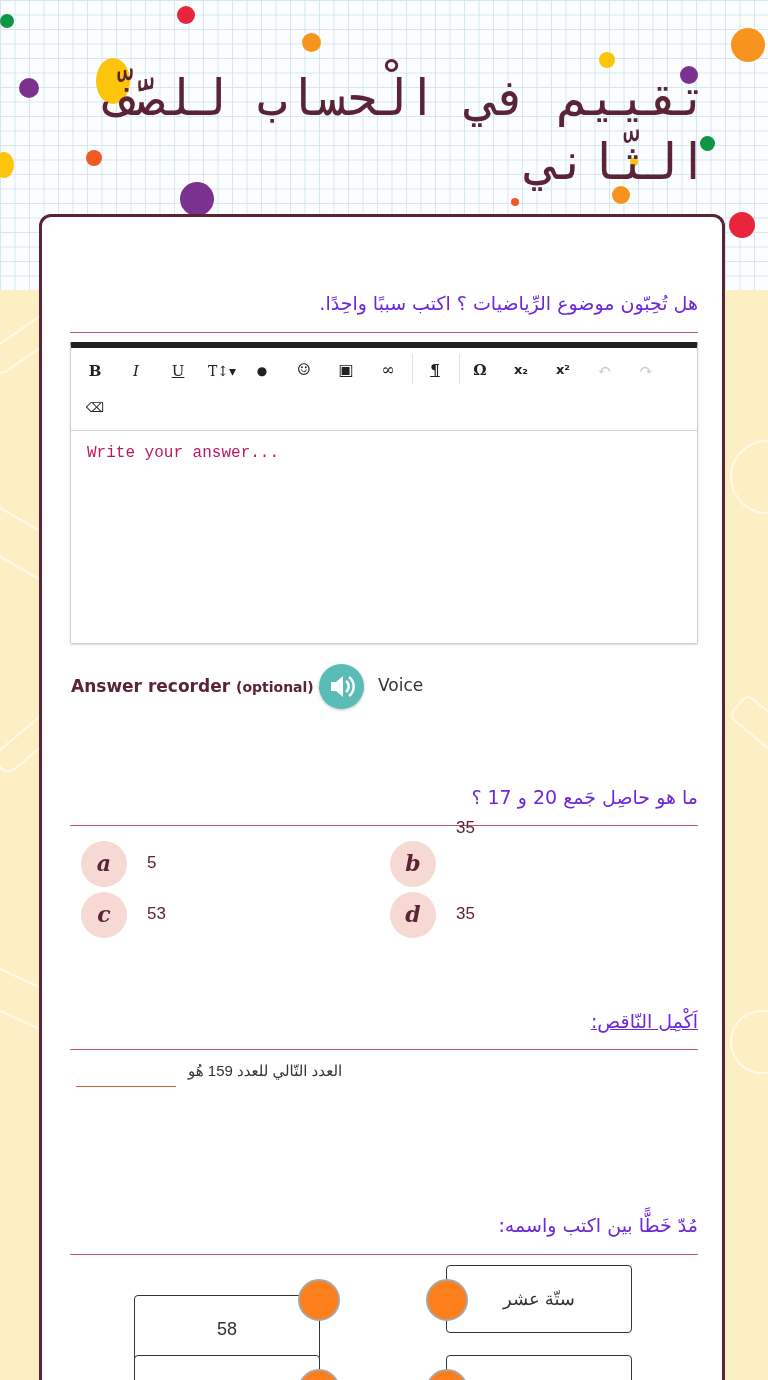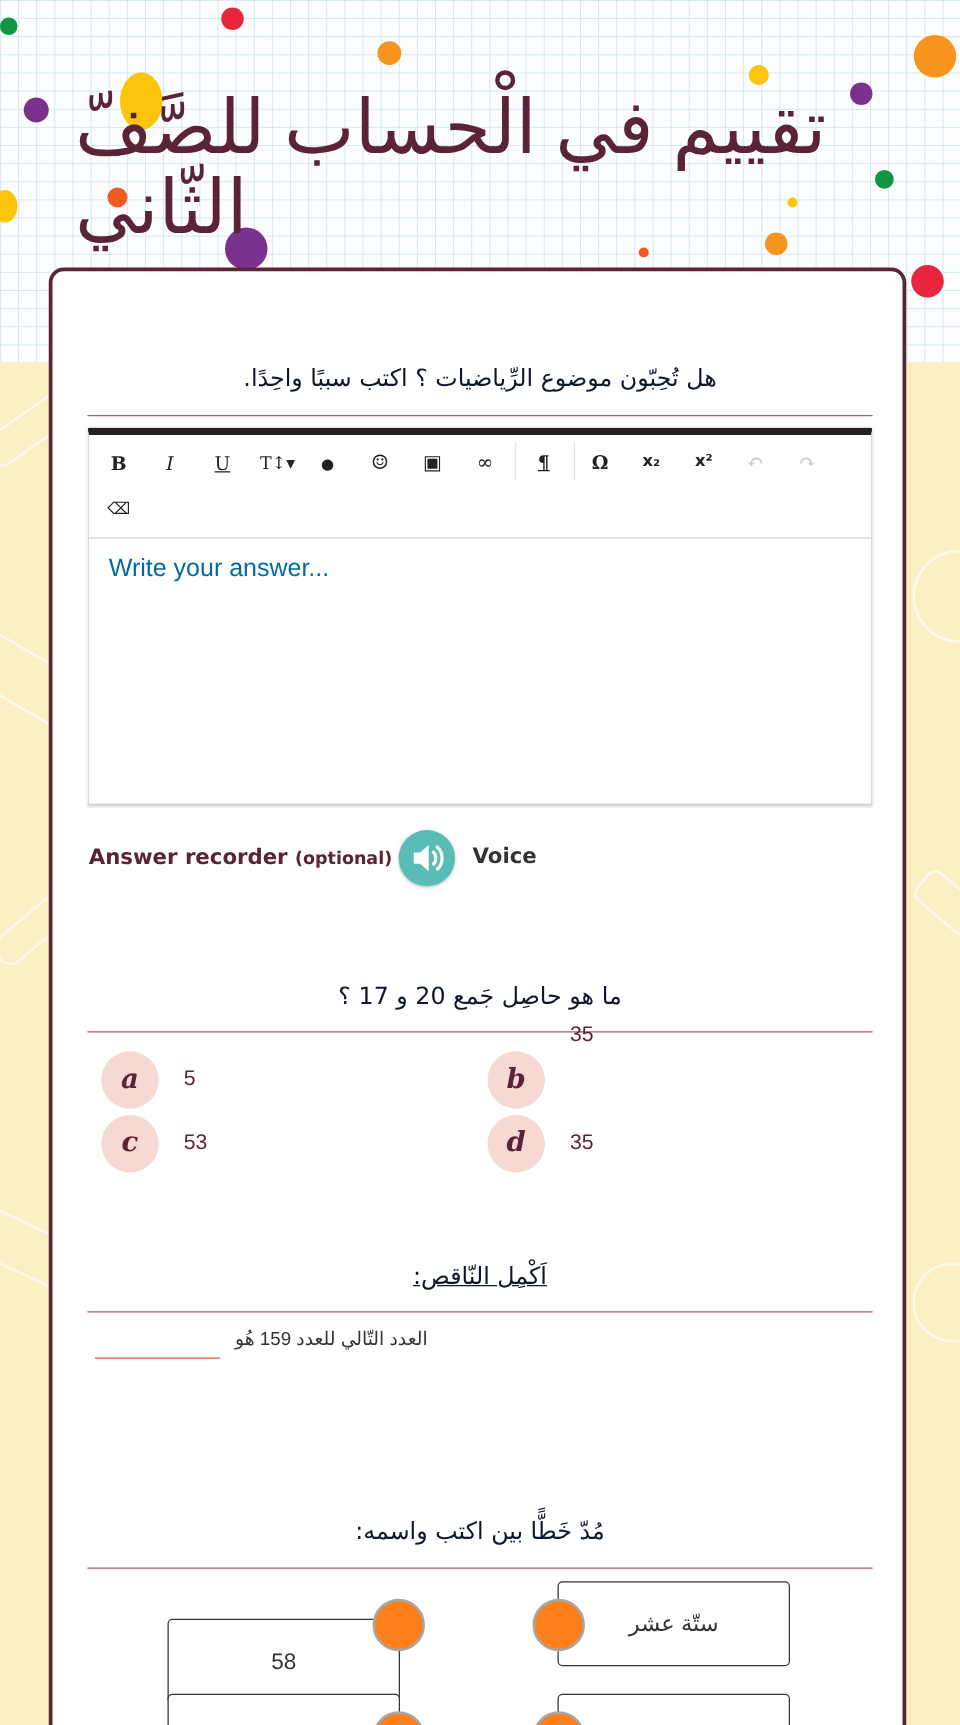--- a/index.html
+++ b/index.html
@@ -5,36 +5,36 @@
   html,body{margin:0;padding:0}
   body{width:768px;height:1380px;overflow:hidden;position:relative;font-family:"DejaVu Sans",sans-serif;background:#fcefc4}
   .header-bg{position:absolute;left:0;top:0;width:768px;height:290px;background-color:#fbfdfe;
     background-image:
       linear-gradient(#d6e7f0 1px,transparent 1px),
       linear-gradient(90deg,#d6e7f0 1px,transparent 1px);
     background-size:14.5px 14.5px;}
   .pattern{position:absolute;left:0;top:290px;width:768px;height:1090px;background:#fcefc4;overflow:hidden}
   .doodle{position:absolute;border:2px solid #fffaf0;opacity:.85}
   .splat{position:absolute;border-radius:50%}
-  .title{position:absolute;left:60px;top:70px;width:648px;text-align:left;direction:rtl;
-    font-family:Liberation Serif, serif;font-size:60px;line-height:64px;color:#5a2436}
+  .title{position:absolute;left:60px;top:70px;width:648px;text-align:right;direction:rtl;
+    font-family:Liberation Mono, monospace;font-size:50px;line-height:64px;color:#5a2436}
   .card{position:absolute;left:39px;top:214px;width:686px;height:1200px;background:#fff;border:3px solid #5a2436;border-radius:12px;box-sizing:border-box}
-  .q-title{position:absolute;left:70px;width:628px;text-align:center;direction:rtl;unicode-bidi:plaintext;font-size:19px;color:#0f172a;}
+  .q-title{position:absolute;left:70px;width:628px;text-align:right;direction:rtl;unicode-bidi:plaintext;font-size:19px;color:#6d28d9;}
   .q-title span{display:inline-block}
   .q-rule{position:absolute;left:70px;width:628px;height:1px;background:#b85580}
   .editor{position:absolute;left:70px;top:342px;width:628px;height:302px;border:1px solid #cfcfcf;border-top:6px solid #222;box-sizing:border-box;border-radius:2px;box-shadow:0 1px 2px rgba(0,0,0,.15)}
   .toolbar{height:82px;border-bottom:1px solid #d4d4d4;position:relative}
   .tb{position:absolute;font-size:15px;color:#222;text-align:center;width:30px;line-height:20px;font-family:"DejaVu Serif",serif}
   .tb.dis{color:#c9c9c9}
   .tsep{position:absolute;top:6px;width:1px;height:30px;background:#e2e2e2}
-  .placeholder{position:absolute;left:16px;top:96px;font-size:20px;color:#0369a1;font-family:Liberation Sans, sans-serif}
+  .placeholder{position:absolute;left:16px;top:96px;font-size:16px;color:#be185d;font-family:Liberation Mono, monospace}
   .recorder{position:absolute;left:71px;top:676px;font-size:17px;font-weight:bold;color:#5a2436;font-family:"DejaVu Sans",sans-serif}
   .recorder small{font-size:14px}
   .voice-btn{position:absolute;left:319px;top:664px;width:45px;height:45px;border-radius:50%;background:#59bdb6;box-shadow:0 1px 3px rgba(0,0,0,.25)}
-  .voice-lbl{position:absolute;left:378px;top:675px;font-size:17px;font-weight:bold;color:#333}
+  .voice-lbl{position:absolute;left:378px;top:675px;font-size:17px;font-weight:normal;color:#333}
   .opt-bubble{position:absolute;width:46px;height:46px;border-radius:50%;background:#f6d9d2;color:#5a2436;font-size:22px;font-weight:bold;text-align:center;line-height:44px;font-family:"DejaVu Serif",serif;font-style:italic}
   .opt-text{position:absolute;font-size:17px;color:#5a2436;font-family:"Liberation Sans",sans-serif}
   .fill-text{position:absolute;left:188px;top:1062px;width:160px;font-size:15px;color:#333;direction:rtl;text-align:left;font-family:"Liberation Sans",sans-serif}
   .blank{position:absolute;left:76px;top:1086px;width:100px;height:1px;background:#e05a4a}
   .match-box{position:absolute;width:186px;height:68px;border:1px solid #333;border-radius:4px;box-sizing:border-box;background:#fff;text-align:center;line-height:66px;font-size:18px;color:#333;font-family:"Liberation Sans",sans-serif}
   .dot{position:absolute;width:42px;height:42px;border-radius:50%;background:#fd7f1b;border:2px solid #a7a7a7;box-sizing:border-box}
 </style>
 </head>
 <body>
 

